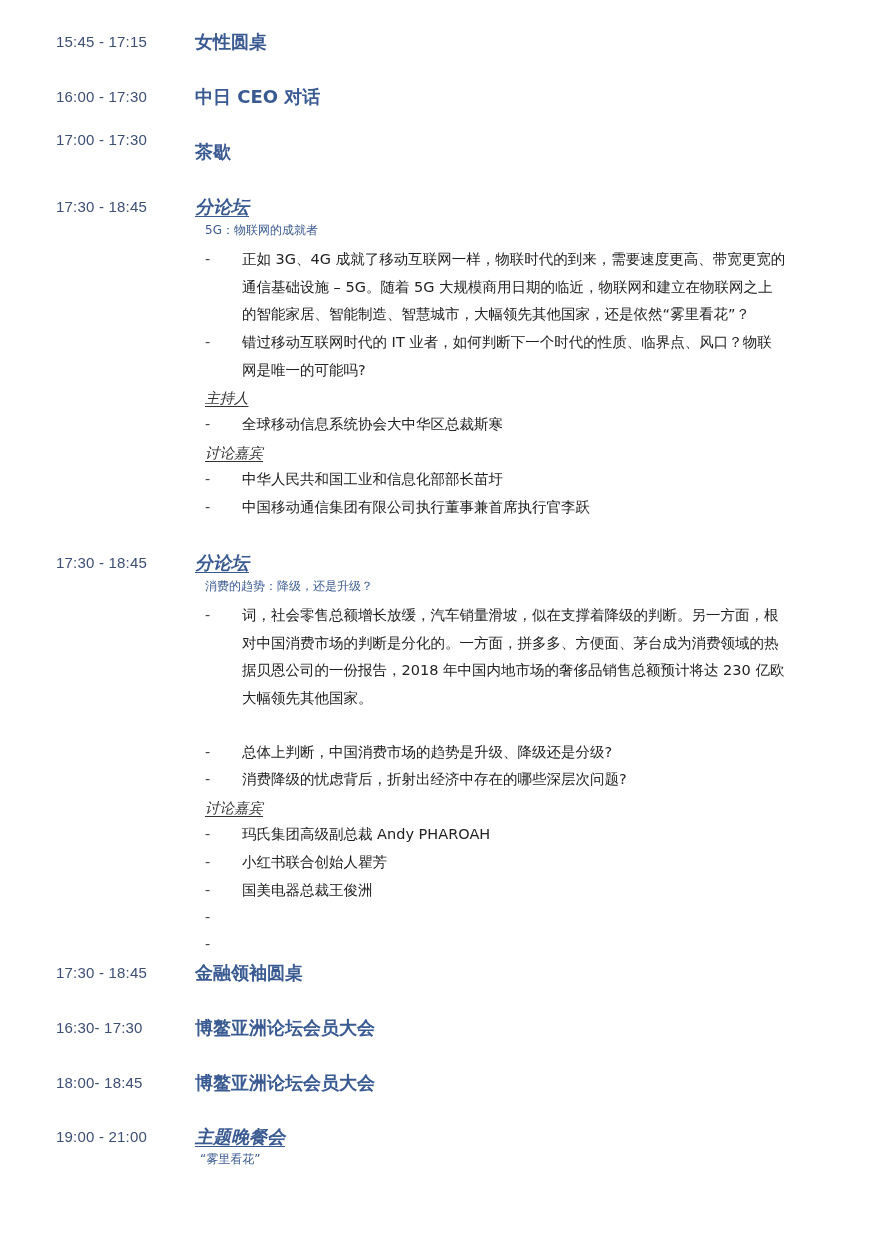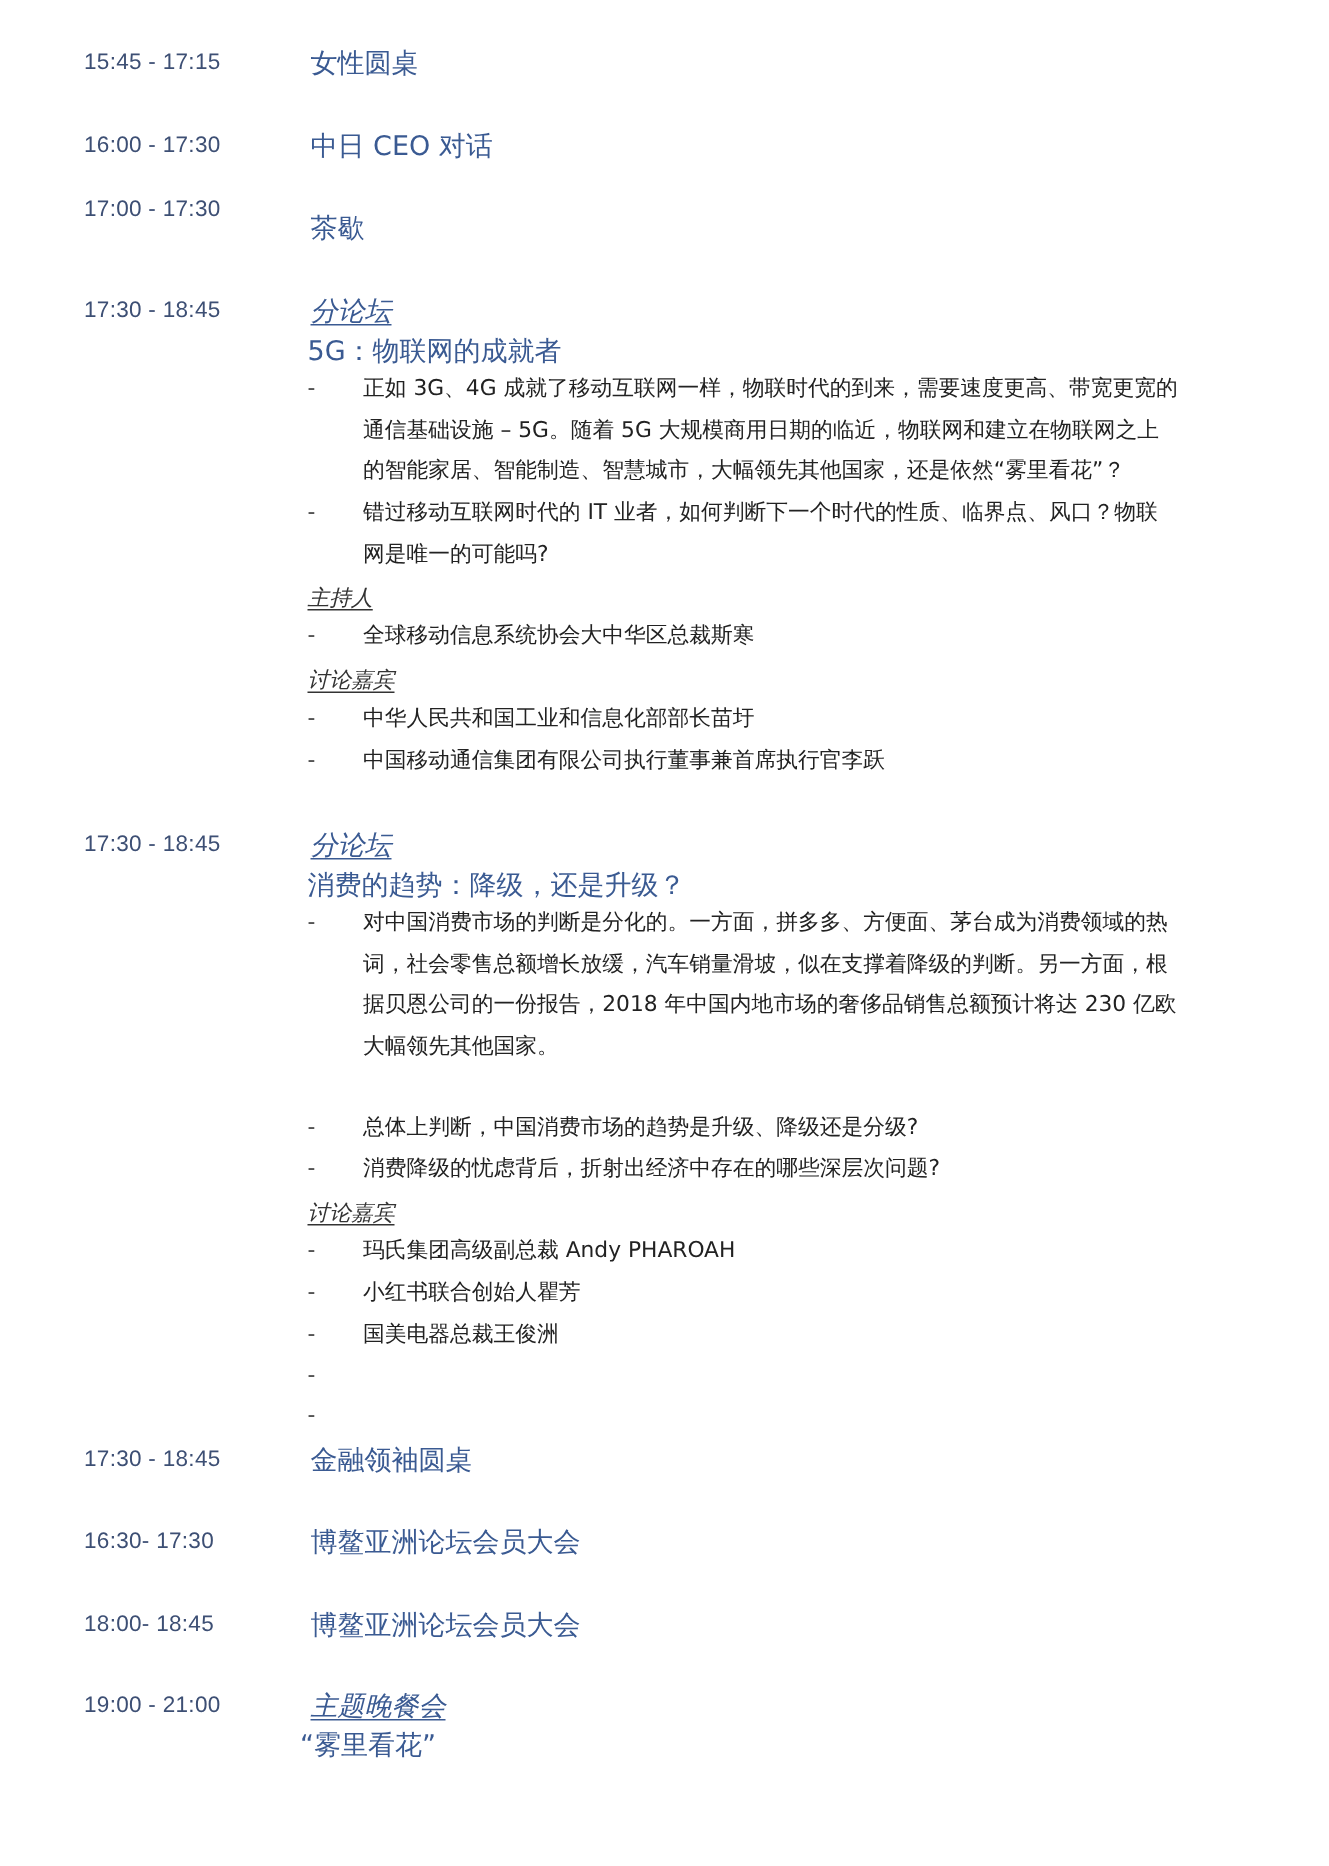--- a/index.html
+++ b/index.html
@@ -6,24 +6,24 @@
     body {
       width: 886px; height: 1244px; background: #ffffff; position: relative; overflow: hidden;
       font-family: "DejaVu Sans", "Liberation Sans", sans-serif;
     }
     .page { position: absolute; left: 0; top: 0; width: 886px; height: 1244px; margin-top: 16px; }
     .time {
       position: absolute; left: 56px; font-size: 15px; color: #3d4f74; letter-spacing: 0.2px;
       font-family: "Liberation Sans", "DejaVu Sans", sans-serif;
     }
     .title {
-      position: absolute; left: 207px; font-size: 18px; color: #3a5a92;
+      position: absolute; left: 195px; font-size: 18px; color: #3a5a92; font-weight: bold;
     }
     .title.italic-u { font-style: italic; text-decoration: underline; text-underline-offset: 3px; }
-    .subtitle { position: absolute; left: 205px; font-size: 18px; color: #3a5a92; }
+    .subtitle { position: absolute; left: 205px; font-size: 12px; color: #3a5a92; }
     .bullet {
       position: absolute; left: 205px; width: 620px; font-size: 14.5px; color: #222222; line-height: 27.5px;
     }
     .bullet .dash { position: absolute; left: 0; top: 0; width: 20px; color: #444; }
     .bullet .txt { display: block; margin-left: 37px; }
     .label {
       position: absolute; left: 205px; font-size: 14.5px; color: #333; font-style: italic;
       text-decoration: underline; text-underline-offset: 3px;
     }
     .pagenum { position: absolute; left: 428px; top: 1228px; font-size: 14px; color: #0369a1; }
@@ -72,22 +72,22 @@
     <span class="dash">-</span>
     <span class="txt">中国移动通信集团有限公司执行董事兼首席执行官李跃</span>
   </div>
 
   <div class="time" style="top:538px">17:30 - 18:45</div>
   <div class="title italic-u" style="top:535px">分论坛</div>
   <div class="subtitle" style="top:562px">消费的趋势：降级，还是升级？</div>
 
   <div class="bullet" style="top:586px">
     <span class="dash">-</span>
+    <span class="txt">词，社会零售总额增长放缓，汽车销量滑坡，似在支撑着降级的判断。另一方面，根</span>
     <span class="txt">对中国消费市场的判断是分化的。一方面，拼多多、方便面、茅台成为消费领域的热</span>
-    <span class="txt">词，社会零售总额增长放缓，汽车销量滑坡，似在支撑着降级的判断。另一方面，根</span>
     <span class="txt">据贝恩公司的一份报告，2018 年中国内地市场的奢侈品销售总额预计将达 230 亿欧</span>
     <span class="txt">大幅领先其他国家。</span>
   </div>
   <div class="bullet" style="top:723px">
     <span class="dash">-</span>
     <span class="txt">总体上判断，中国消费市场的趋势是升级、降级还是分级?</span>
   </div>
   <div class="bullet" style="top:750px">
     <span class="dash">-</span>
     <span class="txt">消费降级的忧虑背后，折射出经济中存在的哪些深层次问题?</span>

